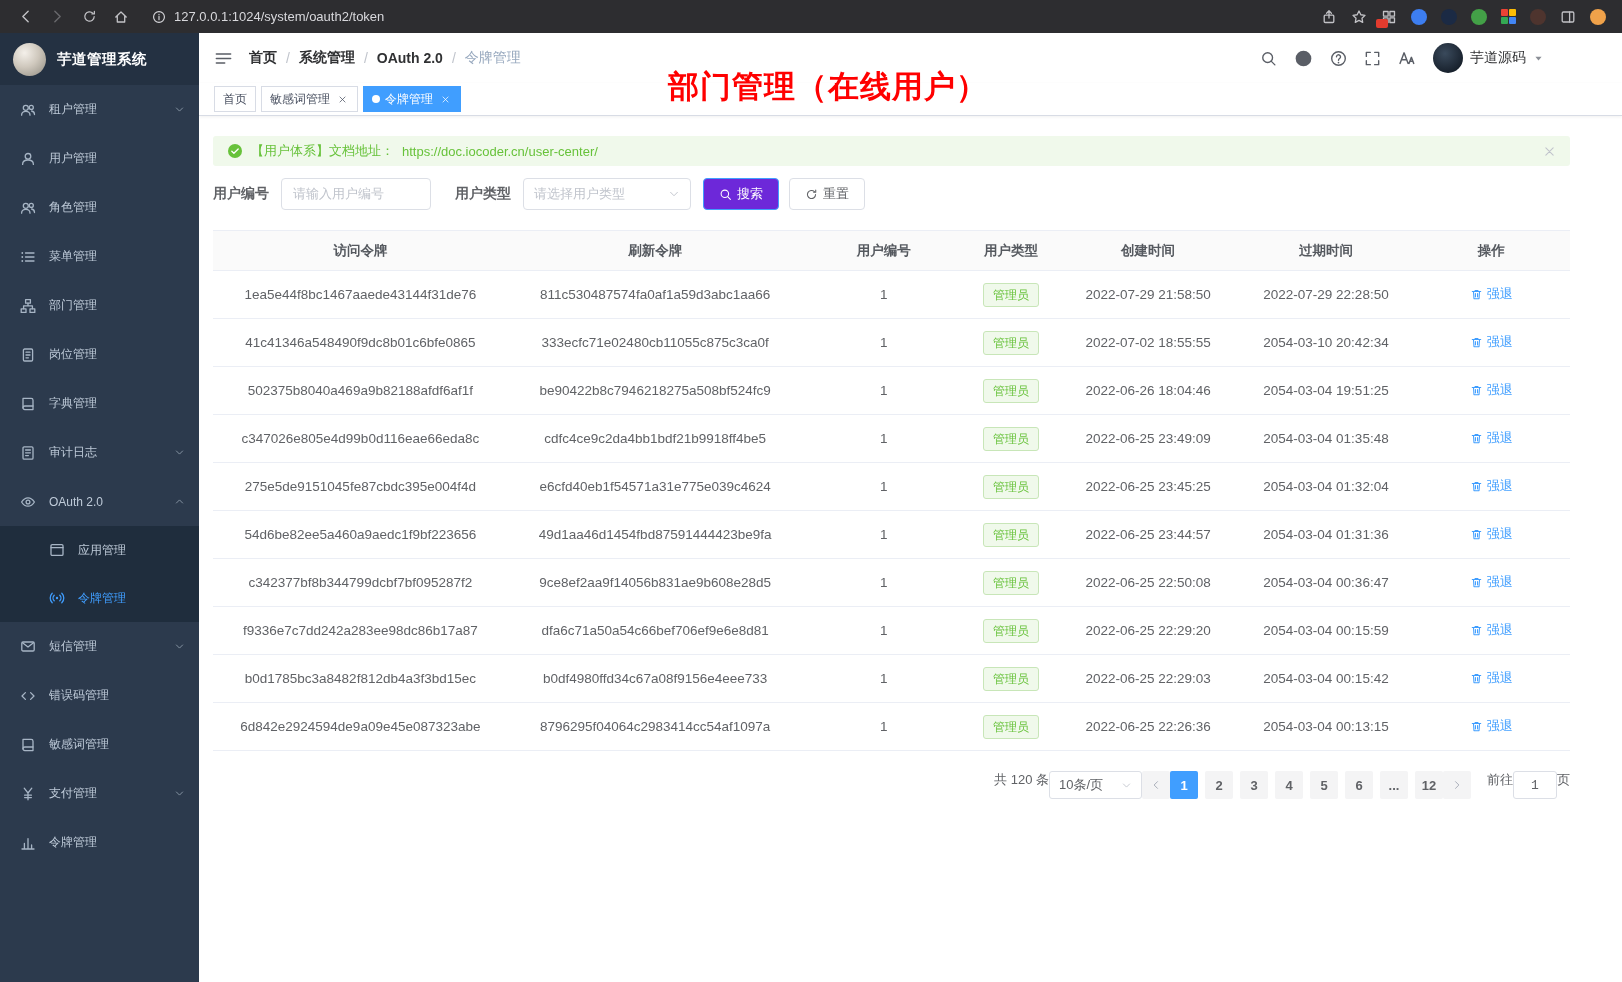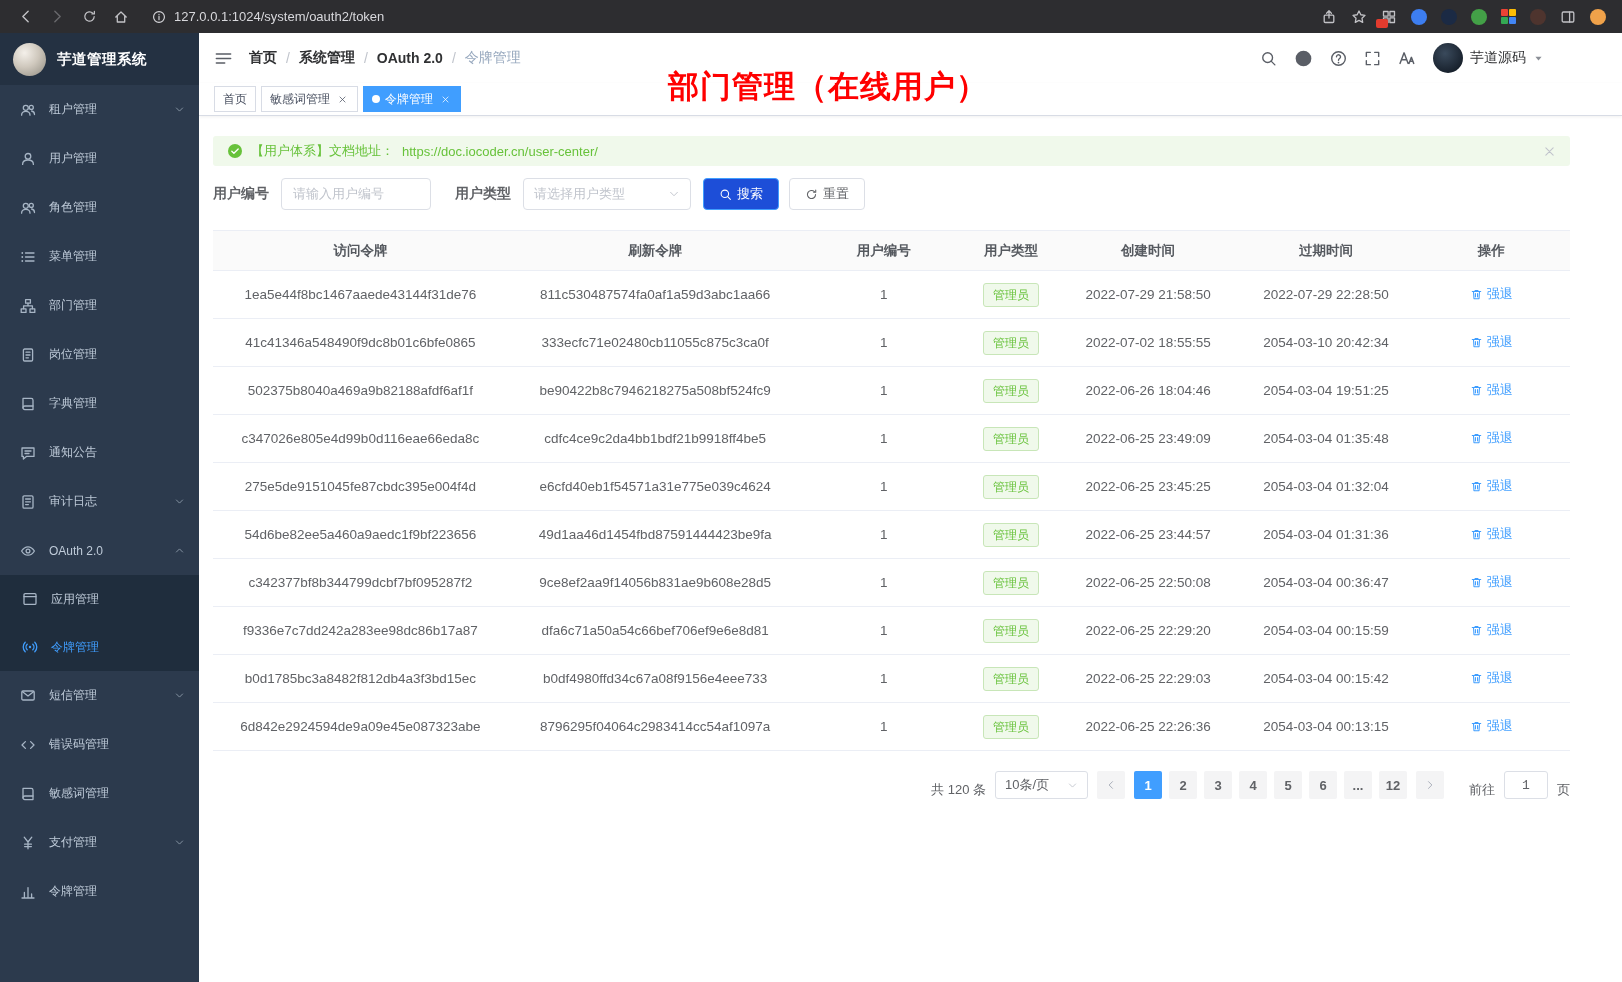--- a/index.html
+++ b/index.html
@@ -24,21 +24,21 @@
 
 .sidebar{position:absolute;top:33px;left:0;width:199px;bottom:0;background:#2c3a4d;color:#bfcbd9;z-index:5}
 .logo{height:52px;background:#243142;display:flex;align-items:center;gap:11px;padding:0 13px;cursor:pointer}
 .logo-avatar{width:33px;height:33px;border-radius:50%;background:radial-gradient(circle at 35% 30%,#f4f0ea 0%,#cfc8bd 45%,#8e8a80 100%);flex:0 0 auto}
 .logo-title{color:#fff;font-weight:700;font-size:14.5px;letter-spacing:.5px}
 .menu{display:flex;flex-direction:column}
 .menu-item{height:49px;display:flex;align-items:center;padding:0 14px 0 19px;font-size:12px;color:#bfcbd9;cursor:pointer;flex:0 0 auto}
 .mi-icon{width:17px;height:17px;margin-right:13px;color:#a7b5c5;display:flex;align-items:center;justify-content:center}
 .mi-label{flex:1;white-space:nowrap}
 .mi-arrow{color:#8d9cab;display:flex}
-.menu-item.sub{height:48px;background:#1f2d3d;padding-left:21px}
+.menu-item.sub{height:48px;background:#1f2d3d;padding-left:48px}
 .menu-item.active{color:#409eff}
 .menu-item.active .mi-icon{color:#409eff}
 
 
 .main{position:absolute;left:199px;top:33px;right:0;bottom:0;background:#fff}
 .topbar{height:50px;display:flex;align-items:center;padding:0 78px 0 15px}
 .tb-ic{display:flex;align-items:center;justify-content:center;color:#5a5e66;cursor:pointer}
 .breadcrumb{margin-left:16px;font-size:14px;display:flex;align-items:center}
 .crumb{color:#303133;font-weight:600;cursor:pointer}
 .crumb.last{color:#97a8be;font-weight:400;cursor:default}
@@ -61,31 +61,31 @@
 
 .filters{display:flex;align-items:center;margin-top:12px;font-size:14px;color:#606266}
 .filters label{font-weight:700;color:#606266}
 .inp{width:150px;height:32px;border:1px solid #dcdfe6;border-radius:4px;margin-left:12px;padding:0 11px;font-size:13px;color:#606266;outline:none}
 .inp::placeholder{color:#c0c4cc}
 .lbl2{margin-left:24px}
 .sel{width:168px;height:32px;border:1px solid #dcdfe6;border-radius:4px;margin-left:12px;display:flex;align-items:center;justify-content:space-between;padding:0 10px;cursor:pointer;background:#fff}
 .sel .ph{color:#c0c4cc;font-size:13px}
 .sel .chev{color:#c0c4cc;display:flex}
 .btn{height:32px;display:inline-flex;align-items:center;gap:5px;padding:0 15px;border-radius:4px;font-size:13px;cursor:pointer;border:1px solid #dcdfe6;background:#fff;color:#606266}
-.btn.primary{background:#1d4ed8;border-color:#409eff;color:#fff;margin-left:12px}
+.btn.primary{background:#6d28d9;border-color:#409eff;color:#fff;margin-left:12px}
 .btn.plain{margin-left:10px}
 
 .tbl{width:100%;border-collapse:collapse;margin-top:20px;table-layout:fixed;font-size:13.5px;color:#606266}
 .tbl th{height:40px;font-weight:700;color:#55595f;background:#fafafa;border-top:1px solid #ebeef5}
 .tbl th,.tbl td{border-bottom:1px solid #ebeef5;text-align:center;padding:0 4px;overflow:hidden;white-space:nowrap}
 .tbl td{height:48px}
 .tag{display:inline-block;background:#f0f9eb;border:1px solid #c8e6b8;color:#67c23a;font-size:12px;padding:2px 9px;border-radius:3px;line-height:1.5}
 .kick{color:#409eff;cursor:pointer;display:inline-flex;align-items:center;gap:4px;font-size:13px;text-decoration:none}
 
-.pager{display:flex;align-items:flex-end;justify-content:flex-end;gap:9px;margin-top:20px;font-size:13px;color:#606266}
+.pager{display:flex;align-items:flex-start;justify-content:flex-end;margin-top:20px;font-size:13px;color:#606266}
 .size-sel{width:93px;height:28px;border:1px solid #dcdfe6;border-radius:3px;display:flex;align-items:center;justify-content:space-between;padding:0 9px;font-size:13px;cursor:pointer;background:#fff}
 .size-sel .chev{color:#c0c4cc;display:flex}
 .pages{display:flex;gap:7px}
 .pg-btn{min-width:28px;height:28px;padding:0 4px;background:#f4f4f5;border-radius:2px;display:flex;align-items:center;justify-content:center;font-weight:600;color:#606266;cursor:pointer;font-size:13px}
 .pg-btn.active{background:#409eff;color:#fff}
 .pg-btn.nav{color:#a8adb8}
 .goto-label{margin-left:16px}
 .goto-input{width:44px;height:28px;border:1px solid #dcdfe6;border-radius:3px;text-align:center;font-size:13px;color:#606266;outline:none}
 
 .annotation{position:absolute;left:668px;top:66px;font-size:31px;font-weight:700;color:#ff0000;z-index:50;letter-spacing:1px;white-space:nowrap}
@@ -245,29 +245,20 @@
           <svg viewBox="0 0 16 16" width="16" height="16" fill="none" stroke="currentColor" stroke-width="1.3" stroke-linecap="round" stroke-linejoin="round">
             <path d="M3 2.4h8.2A1.8 1.8 0 0 1 13 4.2v9.4H4.8A1.8 1.8 0 0 1 3 11.8z"></path>
             <path d="M3 11.8a1.8 1.8 0 0 1 1.8-1.8H13"></path>
           </svg>
         </span>
         <span class="mi-label">字典管理</span>
       </div>
       <div class="menu-item">
         <span class="mi-icon">
           <svg viewBox="0 0 16 16" width="16" height="16" fill="none" stroke="currentColor" stroke-width="1.3" stroke-linecap="round" stroke-linejoin="round">
-            <path d="M2 3h12v8.4H6.4L3.4 14v-2.6H2z"></path>
-            <path d="M5 6h6M5 8.5h4"></path>
-          </svg>
-        </span>
-        <span class="mi-label">通知公告</span>
-      </div>
-      <div class="menu-item">
-        <span class="mi-icon">
-          <svg viewBox="0 0 16 16" width="16" height="16" fill="none" stroke="currentColor" stroke-width="1.3" stroke-linecap="round" stroke-linejoin="round">
             <rect x="3" y="1.8" width="10" height="12.4" rx="1.2"></rect>
             <path d="M5.6 5h4.8M5.6 7.8h4.8M5.6 10.6h2.8"></path>
           </svg>
         </span>
         <span class="mi-label">审计日志</span>
         <span class="mi-arrow">
           <svg viewBox="0 0 16 16" width="11" height="11" fill="none" stroke="currentColor" stroke-width="1.3" stroke-linecap="round" stroke-linejoin="round">
             <path d="M3.5 5.8L8 10.3l4.5-4.5"></path>
           </svg>
         </span>

